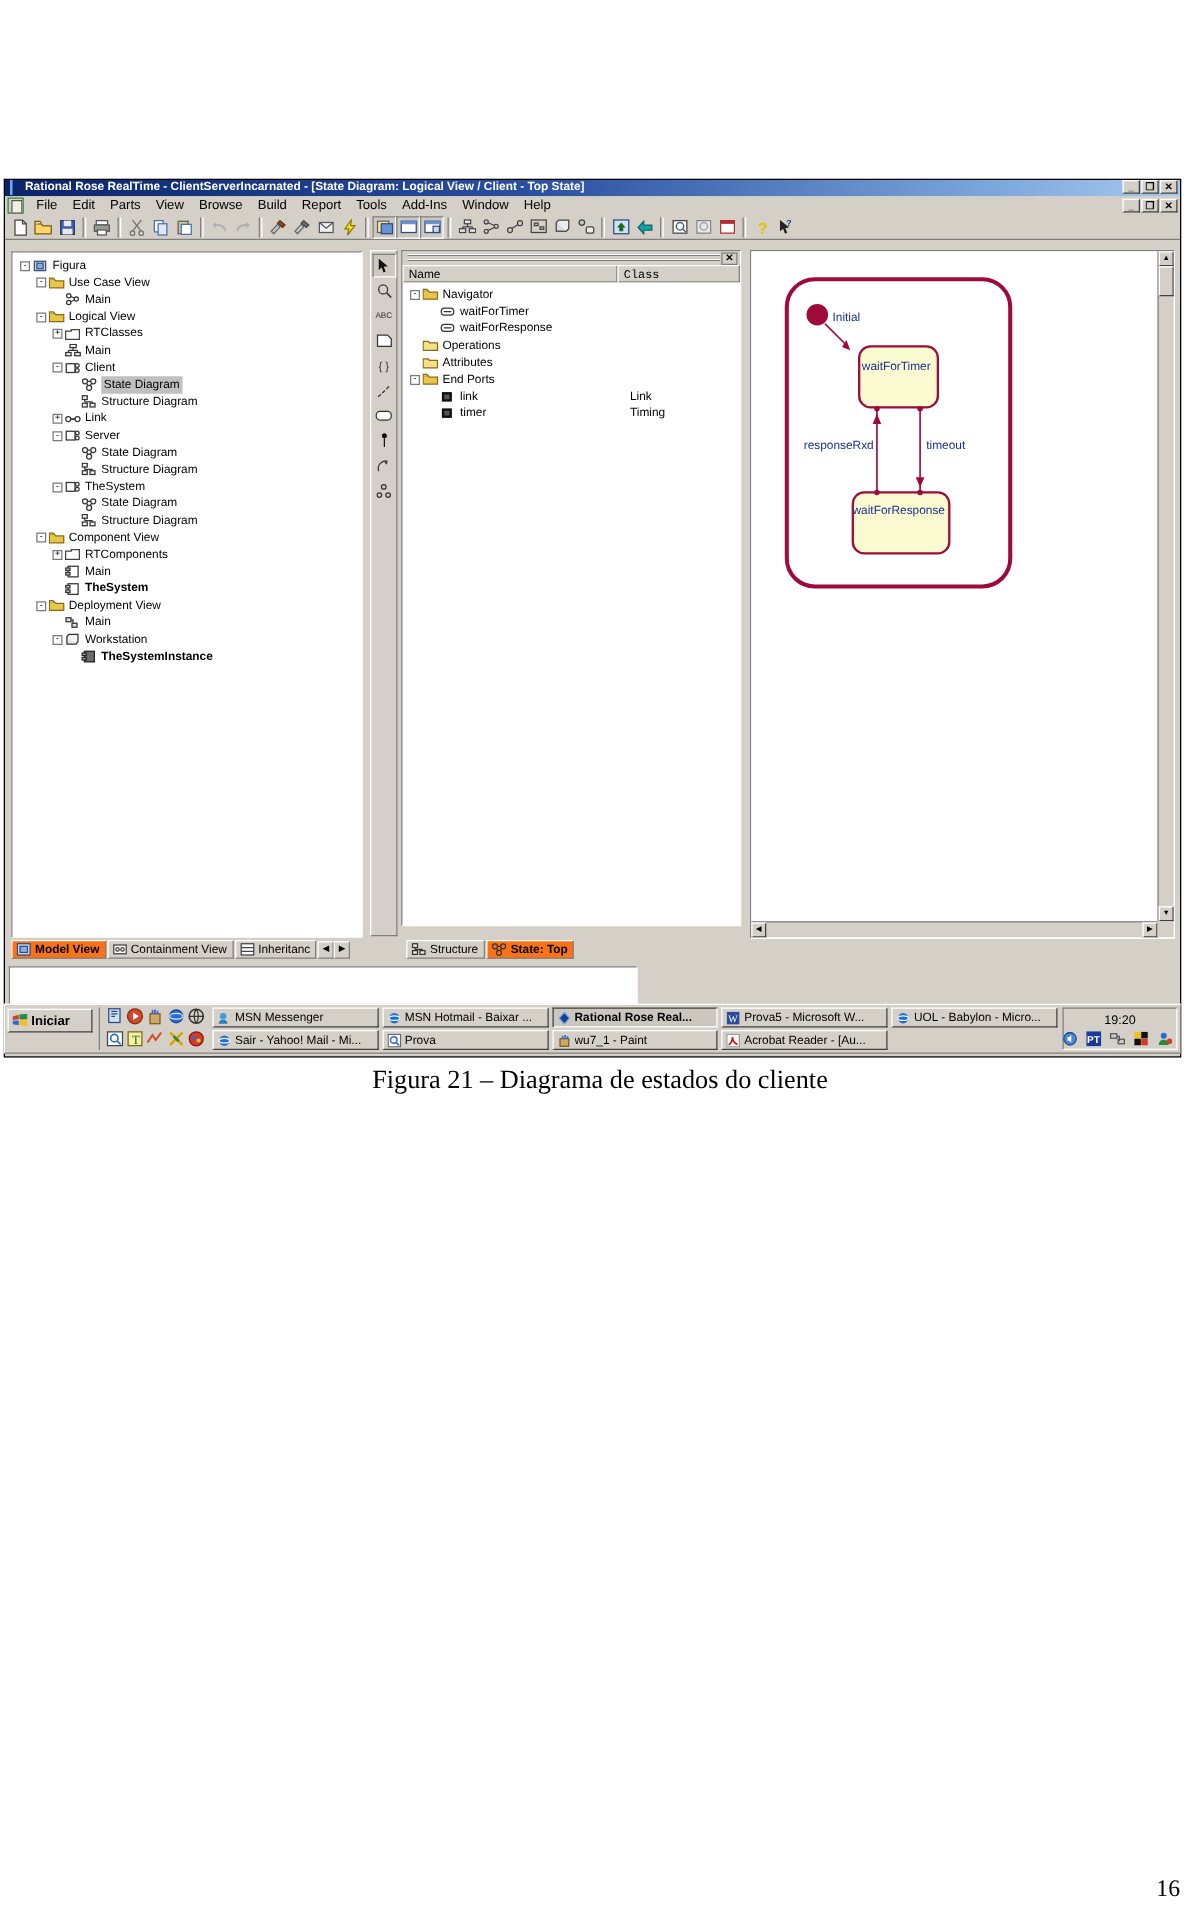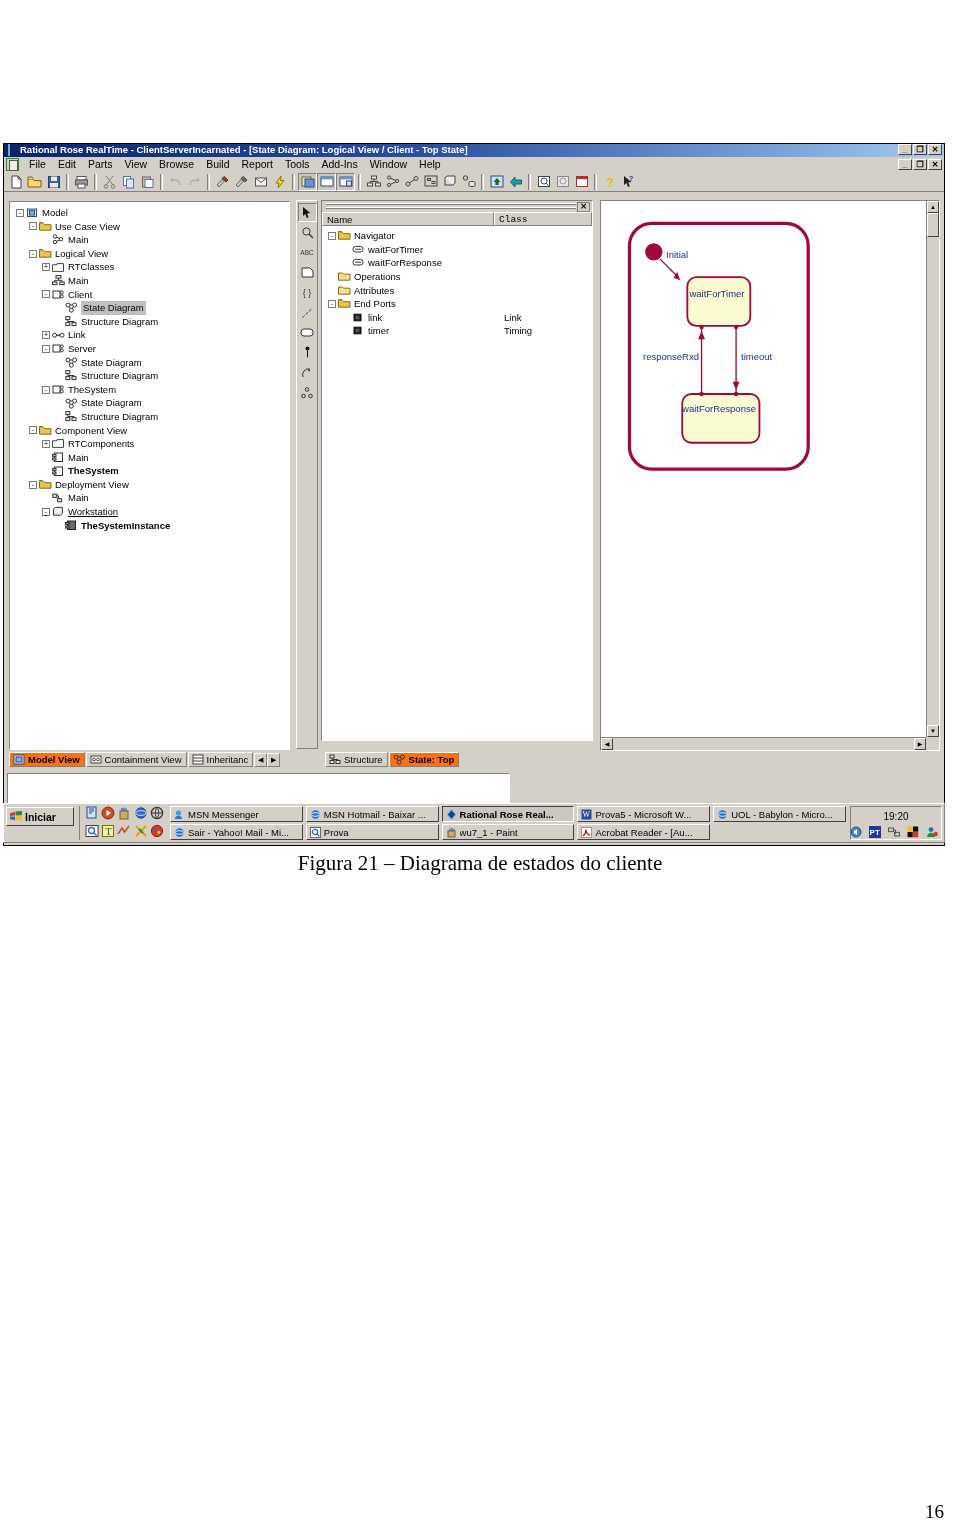--- a/index.html
+++ b/index.html
@@ -536,21 +536,21 @@
       <div class="tree-box">
         <div class="tree" id="tree-container">
             <div class="trow" style="padding-left: 2px;">
               <span class="tbox">-</span>
               <span style="display: inline-flex;">
                 <svg class="tico" width="13" height="11" viewBox="0 0 13 11">
                   <rect x="1.5" y="2" width="9" height="7.5" fill="#cfd8e8" stroke="#33507f"></rect>
                   <rect x="3.5" y="3.5" width="5" height="4.5" fill="#8aaede" stroke="#33507f"></rect>
                 </svg>
               </span>
-              <span class="tlabel">Model</span>
+              <span class="tlabel">Figura</span>
             </div>
             <div class="trow" style="padding-left: 15px;">
               <span class="tbox">-</span>
               <span style="display: inline-flex;">
                 <svg class="tico" width="13" height="11" viewBox="0 0 13 11">
                   <path d="M0.5 2.5h4l1 1.2h6.5v5.5H0.5z" fill="#e8c64a" stroke="#8a6a10"></path>
                   <path d="M0.5 2.5v-1h3l1 1" fill="#f2dd8a" stroke="#8a6a10"></path>
                 </svg>
               </span>
               <span class="tlabel">Use Case View</span>
@@ -772,21 +772,21 @@
               <span class="tbox empty"></span>
               <span style="display: inline-flex;">
                 <svg class="tico" width="13" height="11" viewBox="0 0 13 11">
                   <rect x="0.8" y="1.2" width="4" height="3.2" fill="#e0e0e0" stroke="#333"></rect>
                   <rect x="5.6" y="5.6" width="4" height="3.2" fill="#e0e0e0" stroke="#333"></rect>
                   <path d="M4.8 2.8h1.6v2.8" fill="none" stroke="#333"></path>
                 </svg>
               </span>
               <span class="tlabel">Main</span>
             </div>
-            <div class="trow" style="padding-left: 28px; text-decoration: underline;">
+            <div class="trow" style="padding-left: 28px;">
               <span class="tbox">-</span>
               <span style="display: inline-flex;">
                 <svg class="tico" width="13" height="11" viewBox="0 0 13 11">
                   <path d="M1.5 3.2h7.2v6H1.5z" fill="#e6e6e6" stroke="#333"></path>
                   <path d="M1.5 3.2 3.2 1.4h7.2v6L8.7 9.2" fill="#f4f4f4" stroke="#333"></path>
                 </svg>
               </span>
               <span class="tlabel">Workstation</span>
             </div>
             <div class="trow" style="padding-left: 41px;">

